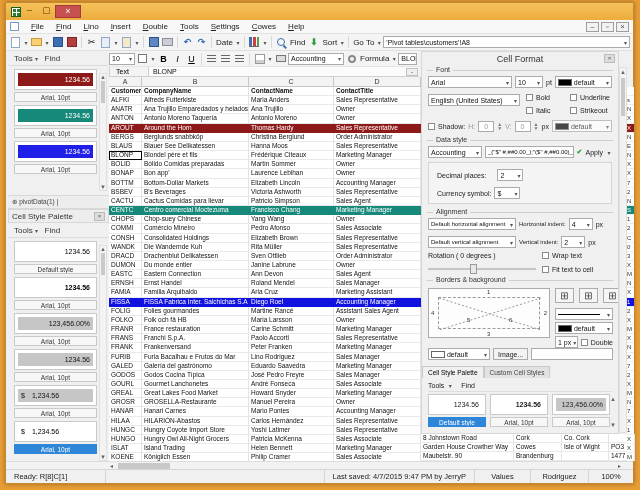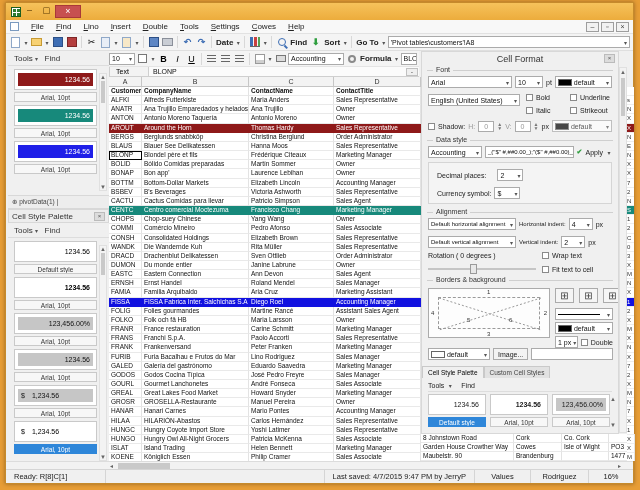--- a/index.html
+++ b/index.html
@@ -26,21 +26,21 @@
   .mitem::first-letter{text-decoration:underline;}
   .mdib{display:flex;margin-left:auto;margin-right:4px;gap:2px;}
   .mdib span{width:13px;height:10px;border:1px solid #9E9E9E;background:#F2F2F2;font-size:7px;
              line-height:8px;text-align:center;color:#444;}
   
   .tb1{position:absolute;left:0;top:31px;right:0;height:17px;background:#F4F4F4;
        border-bottom:1px solid #DFDFDF;display:flex;align-items:center;font-size:8px;gap:1px;padding-left:3px;}
   .ti{width:13px;height:12px;display:inline-flex;align-items:center;justify-content:center;font-size:9px;}
   .drop{font-size:6px;color:#555;width:6px;text-align:center;}
   .sep{width:1px;height:12px;background:#D8D8D8;margin:0 2px;}
-  .tlabel{color:#222;padding:0 1px;font-weight:bold;}
+  .tlabel{color:#222;padding:0 1px;}
   .combo{background:#fff;border:1px solid #ABABAB;height:12px;display:inline-flex;align-items:center;
          font-size:7px;padding:0 2px;color:#111;white-space:nowrap;overflow:hidden;}
   .combo .arr{margin-left:auto;font-size:6px;color:#555;padding-left:2px;}
   .icn-new{width:9px;height:11px;background:#fff;border:1px solid #8FA8C8;}
   .icn-folder{width:11px;height:8px;background:#F7D173;border:1px solid #C79A33;}
   .icn-save{width:10px;height:10px;background:#3E6EB4;border:1px solid #2C4F86;}
   .icn-save2{width:10px;height:10px;background:#B43E3E;border:1px solid #7E2626;}
   .icn-page{width:9px;height:11px;background:#E8EEF7;border:1px solid #8FA8C8;}
   .icn-print{width:11px;height:8px;background:#C9CDD4;border:1px solid #8A8F99;}
   .icn-fill{width:10px;height:10px;border:1px solid #999;background:linear-gradient(#fff 60%,#cfcfcf 60%);}
@@ -928,15 +928,15 @@
     <span class="hthumb"></span>
     <span class="harr" style="right:12px">▸</span>
   </div>
 
   <div class="status">
     <span class="cell" style="width:100px">Ready: R[8]C[1]</span>
     <span class="grow1"></span>
     <span class="cell">Last saved:  4/7/2015 9:47 PM  by  JerryP</span>
     <span class="cell" style="width:56px;justify-content:center">Values</span>
     <span class="cell" style="width:58px;justify-content:center">Rodriguez</span>
-    <span class="cell" style="width:44px;justify-content:center;border-right:none">16%</span>
+    <span class="cell" style="width:44px;justify-content:center;border-right:none">100%</span>
   </div>
 </div>
 
 </body></html>

